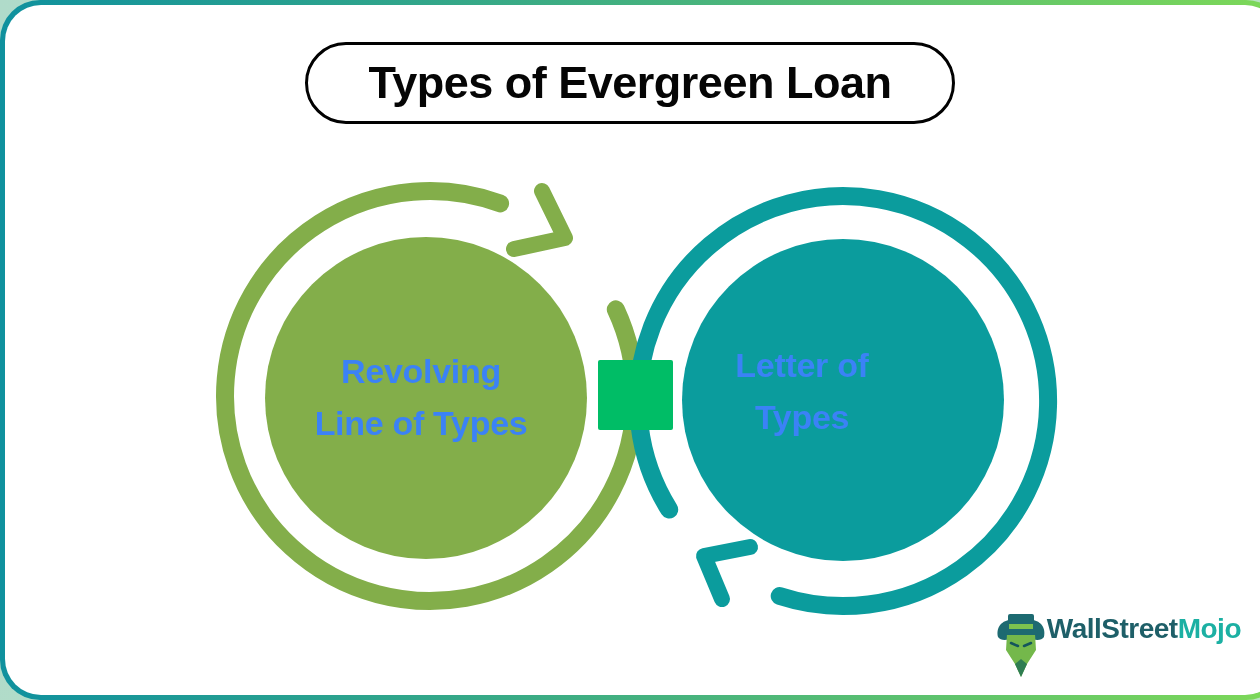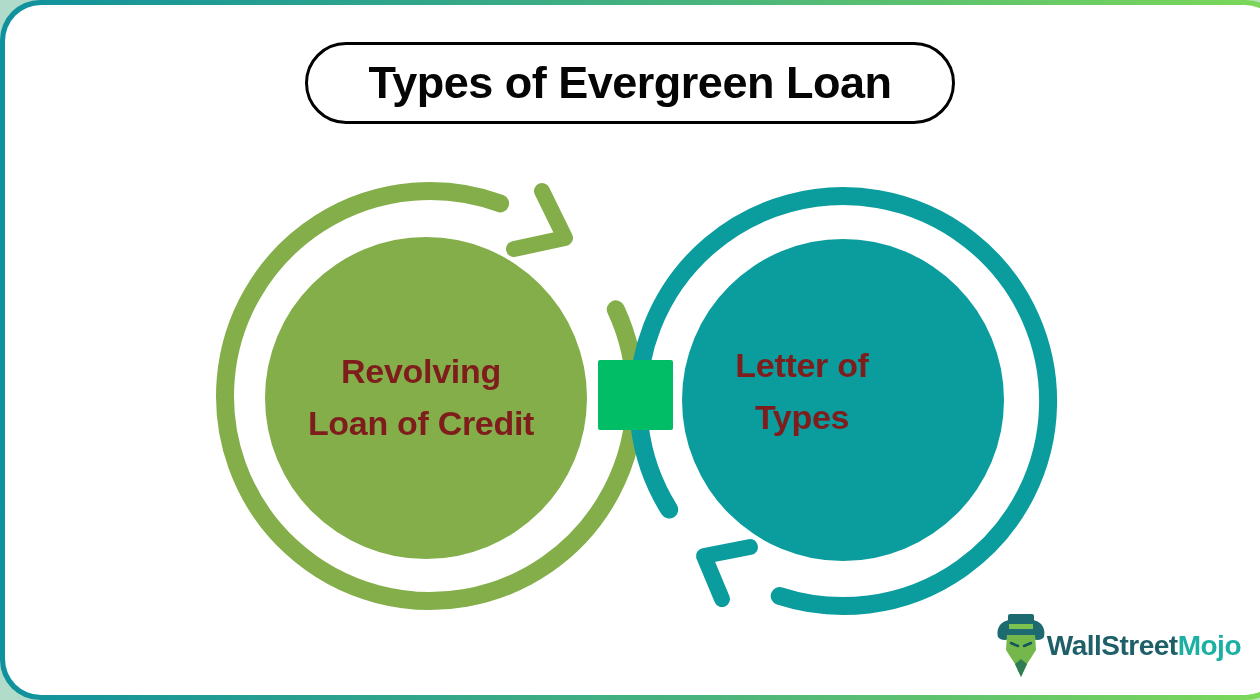--- a/index.html
+++ b/index.html
@@ -58,34 +58,33 @@
     position: absolute;
     left: 0;
     top: 0;
     width: 1260px;
     height: 700px;
   }
   .circle-label {
     position: absolute;
     width: 330px;
     text-align: center;
-    color: #7f1d1d;
+    color: #3b82f6;
     font-weight: 700;
     font-size: 34px;
     line-height: 52px;
     letter-spacing: -0.3px;
   }
   .circle-label.left  { left: 251px; top: 340px; }
   .circle-label.right { left: 632px; top: 334px; }
   .logo {
     position: absolute;
     right: 40px;
     bottom: 16px;
     display: flex;
-    align-items: center;
   }
   .logo-text {
     font-size: 28px;
     font-weight: 700;
     letter-spacing: -0.5px;
     white-space: nowrap;
   }
   .brand-primary { color: #1e5f68; }
   .brand-accent  { color: #1cb0a3; }
 </style>
@@ -112,21 +111,21 @@
 
         <path d="M 745 542 L 699 551 L 717 594" fill="none" stroke-width="16" stroke-linecap="round" stroke-linejoin="round" stroke="#0b9c9d"></path>
 
         <circle cx="838" cy="395" r="161" fill="#0b9c9d"></circle>
 
         <rect x="593" y="355" width="75" height="70" rx="2" fill="#00bd66"></rect>
       </svg>
 
       <div class="circle-label left">
         <div>Revolving</div>
-        <div>Loan of Credit</div>
+        <div>Line of Types</div>
       </div>
 
       <div class="circle-label right">
         <div>Letter of</div>
         <div>Types</div>
       </div>
 
       <div class="logo">
         <svg width="52" height="66" viewBox="0 0 52 66">
 

